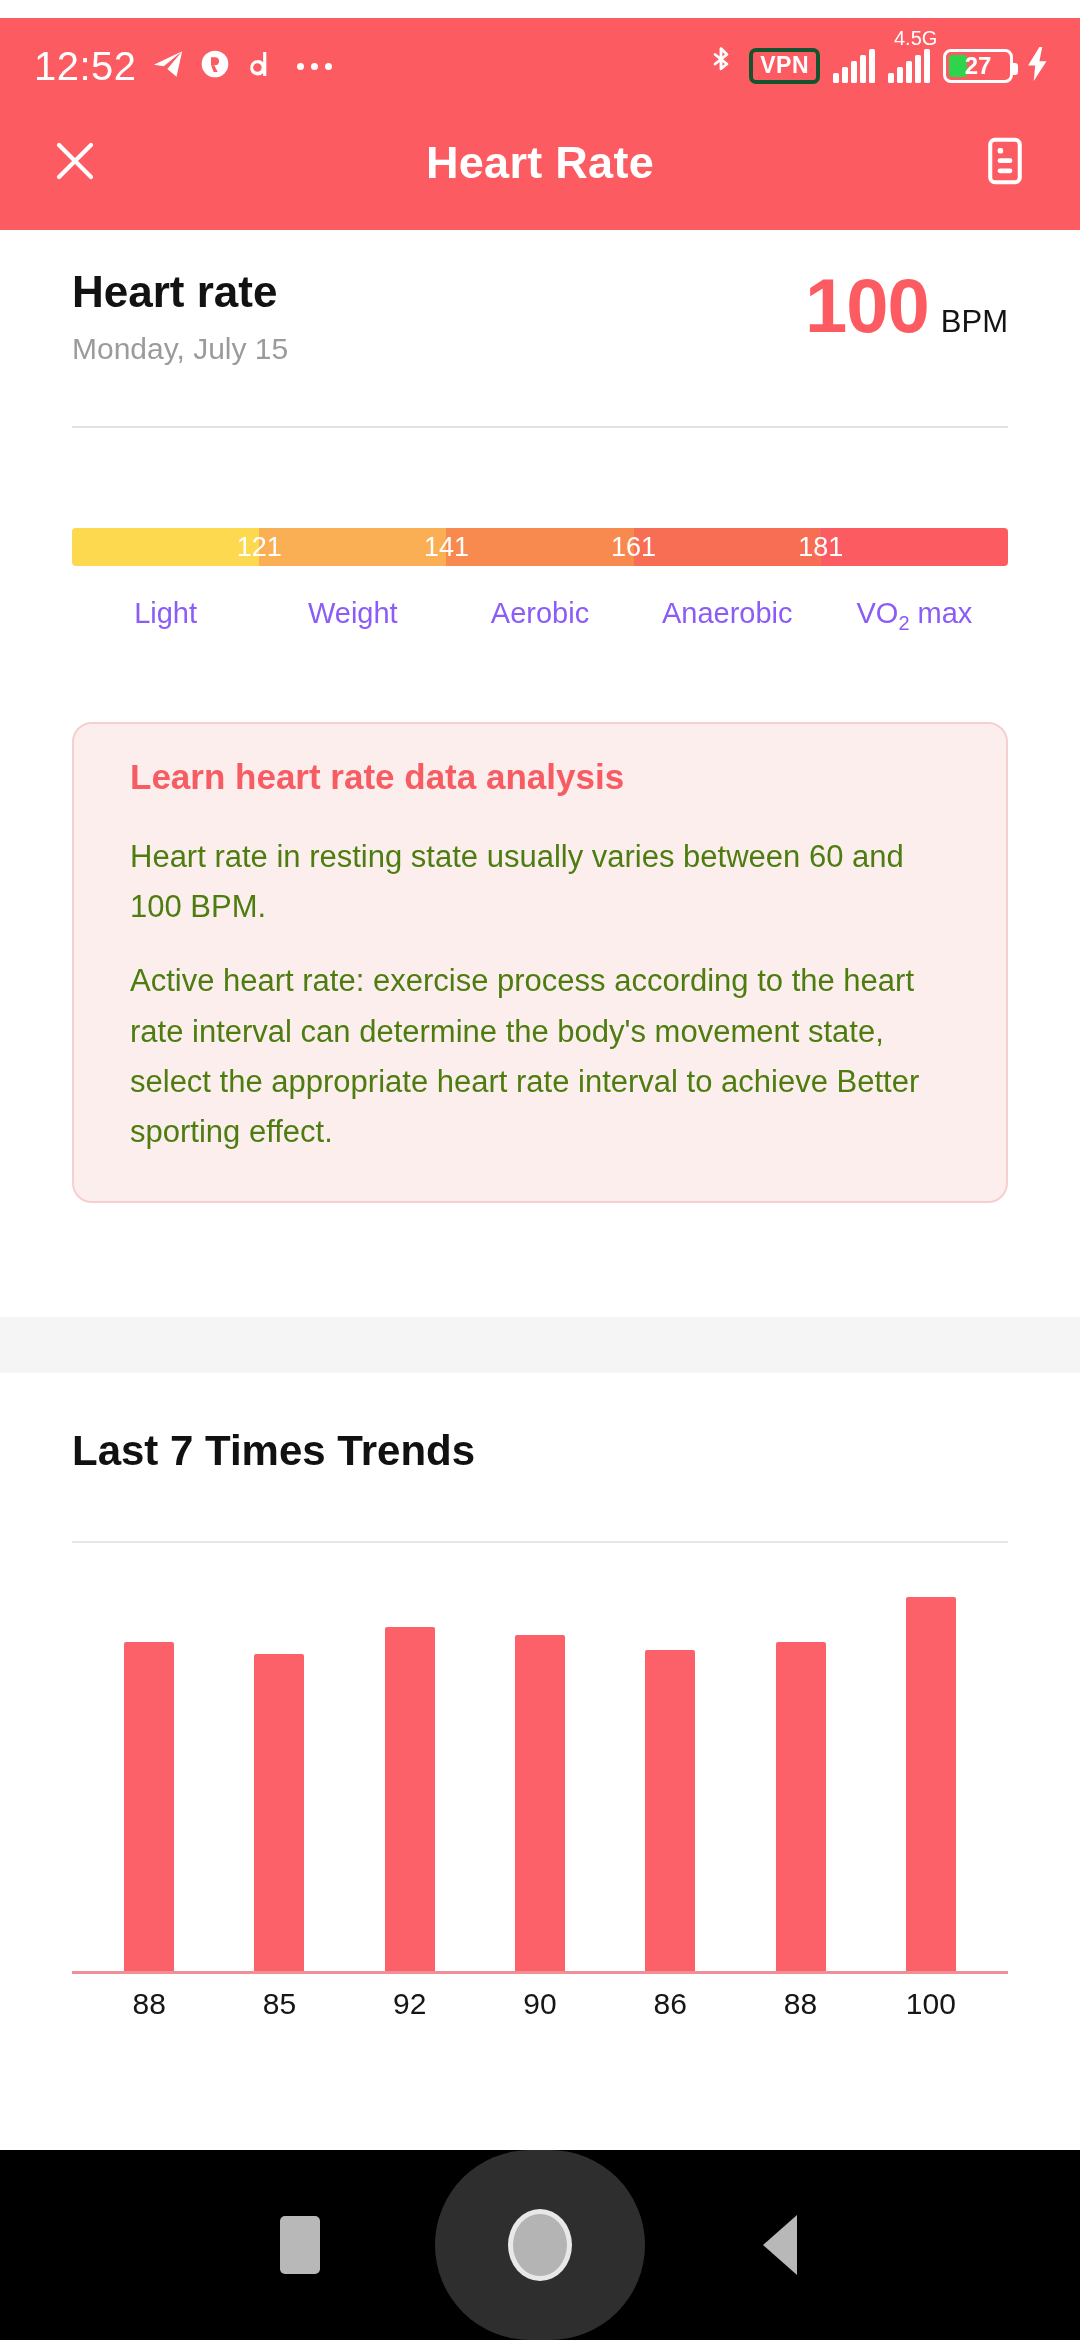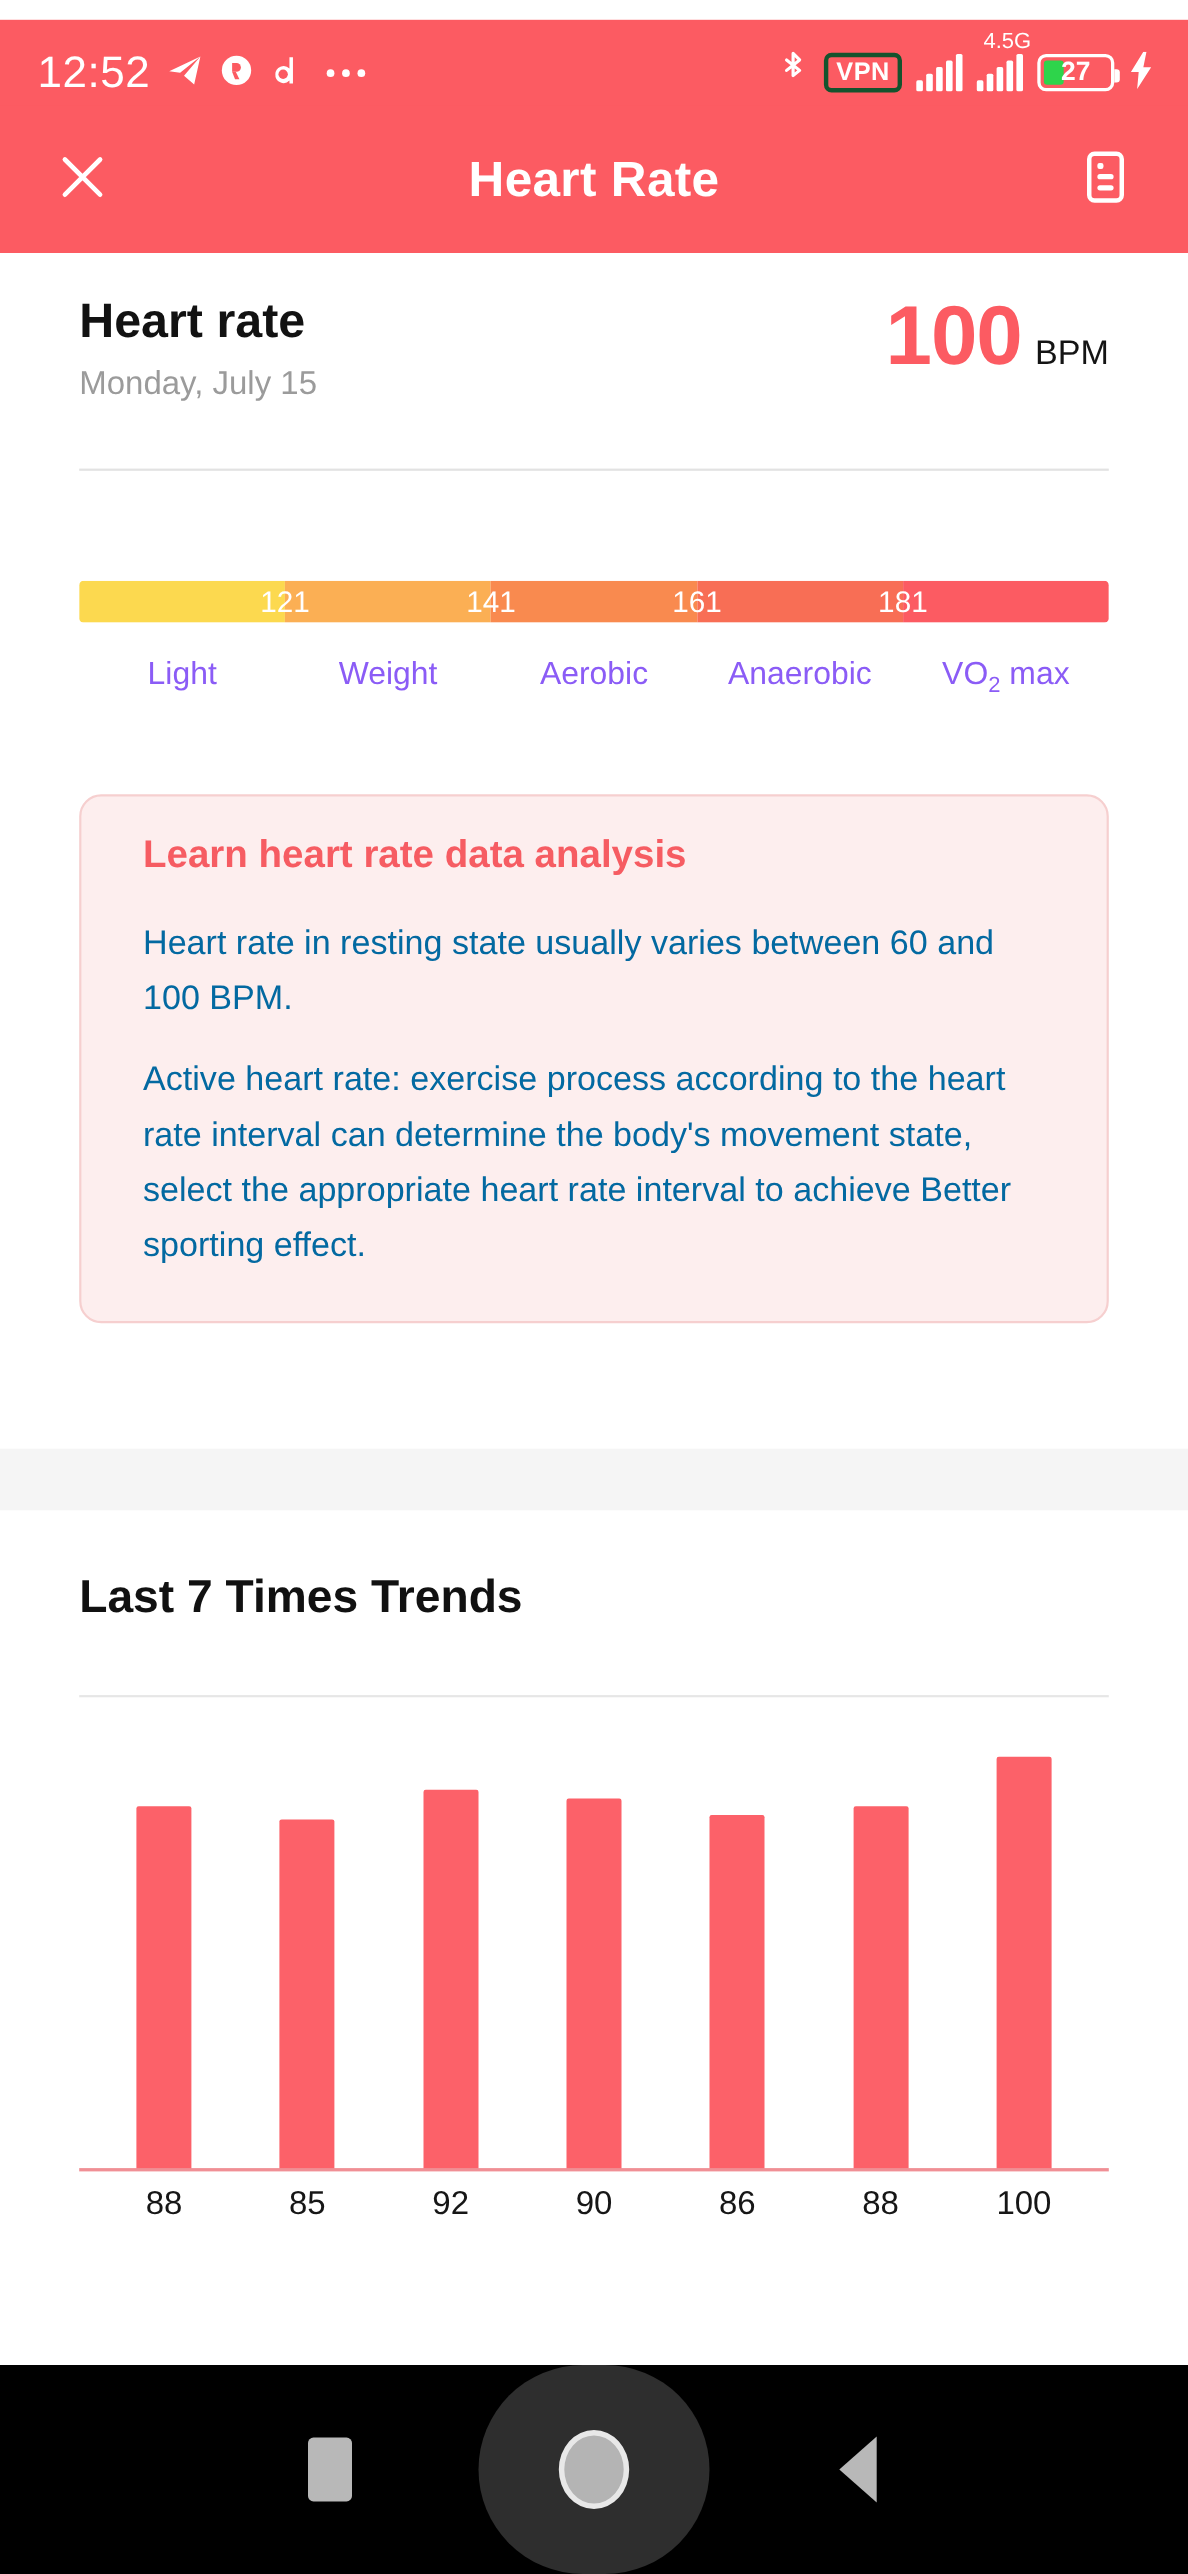--- a/index.html
+++ b/index.html
@@ -85,21 +85,21 @@
   .zonelabels div{ flex:1; text-align:center; font-size:29px; color:#8b5cf6; line-height:1.1; }
   .zonelabels sub{ font-size:20px; }
 
   
   .infocard{
     position:absolute; top:722px; left:72px; width:936px;
     background:#FDEEEE; border:2px solid #F6CFCF; border-radius:20px;
     padding:32px 56px 44px 56px;
   }
   .info-h{ font-size:35px; font-weight:700; color:#F65C62; line-height:1.2; }
-  .info-p{ font-size:31px; color:#0369a1; line-height:1.62; margin-top:34px; }
+  .info-p{ font-size:31px; color:#4d7c0f; line-height:1.62; margin-top:34px; }
   .info-p + .info-p{ margin-top:24px; }
 
   
   .band{ position:absolute; top:1317px; left:0; width:1080px; height:56px; background:#F5F5F5; }
 
   
   .trend-title{
     position:absolute; top:1428px; left:72px;
     font-size:42px; font-weight:700; color:#111; line-height:1.1;
   }

